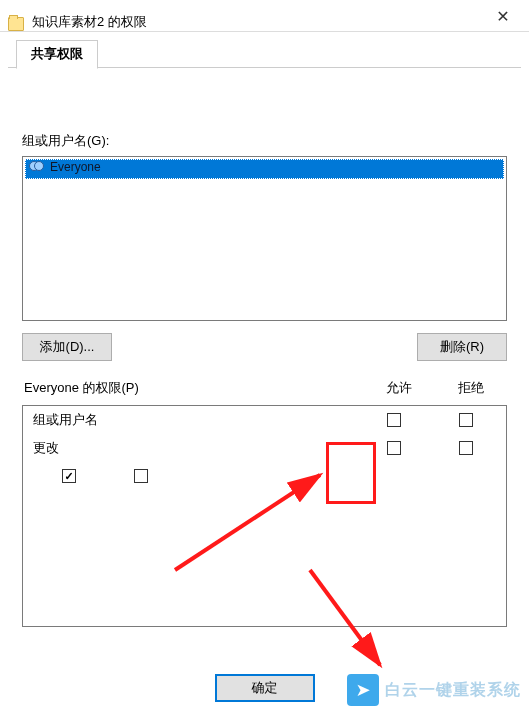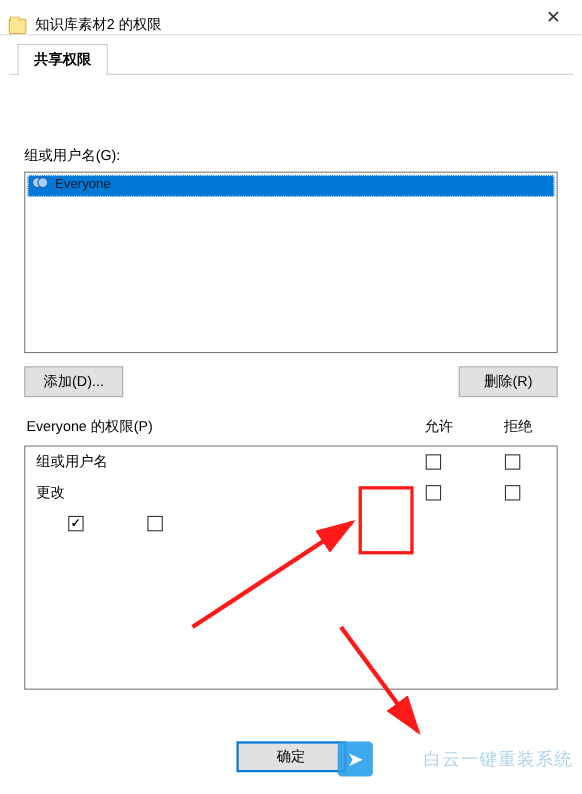--- a/index.html
+++ b/index.html
@@ -31,21 +31,21 @@
 .prow .pcell { width: 72px; display: flex; justify-content: center; }
 .chk { width: 14px; height: 14px; border: 1px solid #333; background: #fff; display: flex; align-items: center; justify-content: center; font-size: 11px; line-height: 1; }
 .chk.checked::after { content: "✓"; color: #000; font-weight: bold; }
 .footer { position: absolute; bottom: 20px; left: 0; right: 0; display: flex; justify-content: center; gap: 12px; padding: 0 20px; }
 .fbtn { width: 100px; height: 28px; background: #e1e1e1; border: 1px solid #adadad; font-size: 13px; cursor: pointer; }
 .fbtn.primary { border: 2px solid #0078d7; }
 .highlight-box { position: absolute; border: 3px solid #ff1a1a; pointer-events: none; }
 .arrow { position: absolute; pointer-events: none; }
 .watermark { position: absolute; right: 8px; bottom: 16px; display: flex; align-items: center; gap: 6px; opacity: 0.9; }
 .wm-badge { width: 32px; height: 32px; background: #2aa0ea; border-radius: 4px; display: flex; align-items: center; justify-content: center; color: #fff; font-size: 18px; }
-.wm-text { color: #a8cfe8; font-size: 16px; font-weight: 400; letter-spacing: 1px; text-shadow: 0 0 2px #fff; margin-left: 40px; }
+.wm-text { color: #a8cfe8; font-size: 16px; font-weight: 700; letter-spacing: 1px; text-shadow: 0 0 2px #fff; }
 </style>
 </head>
 <body>
 
 <div class="titlebar">
   <div class="folder-icon"></div>
   <div class="title">知识库素材2 的权限</div>
   <div class="close">✕</div>
 </div>
 

